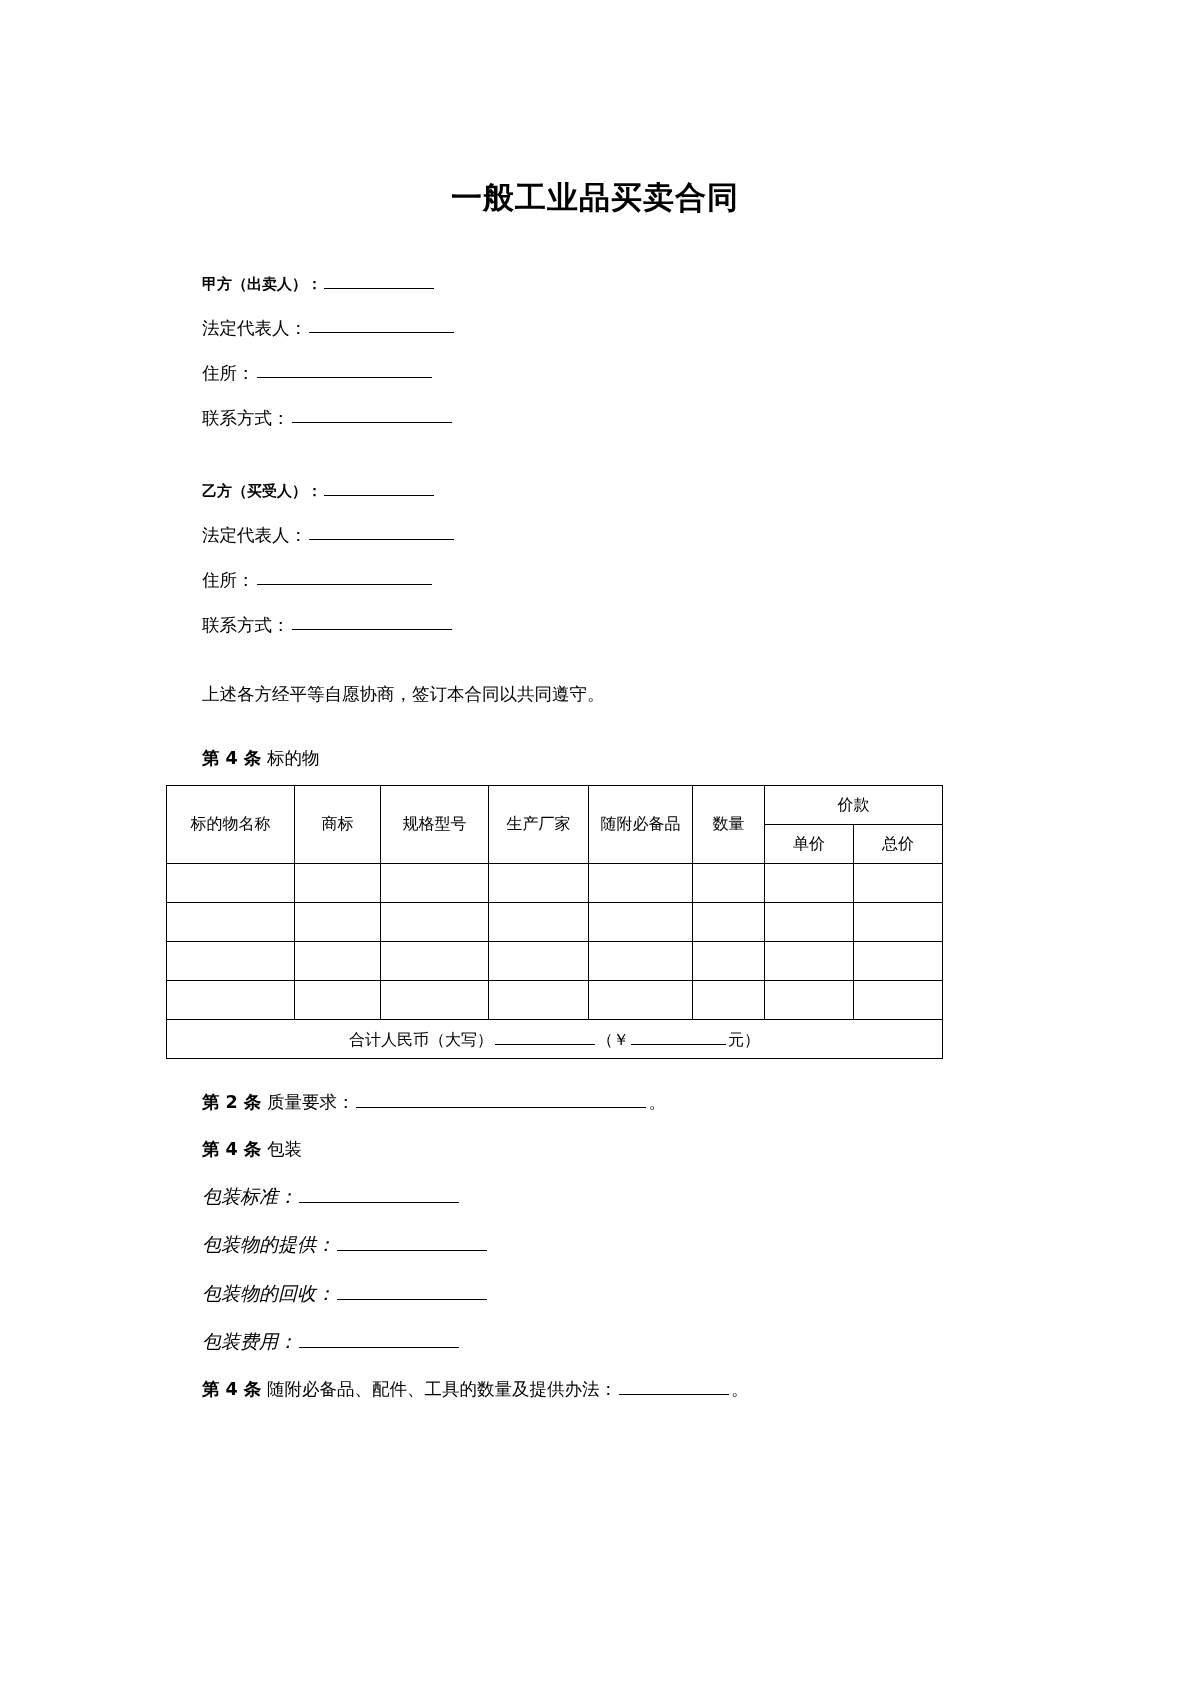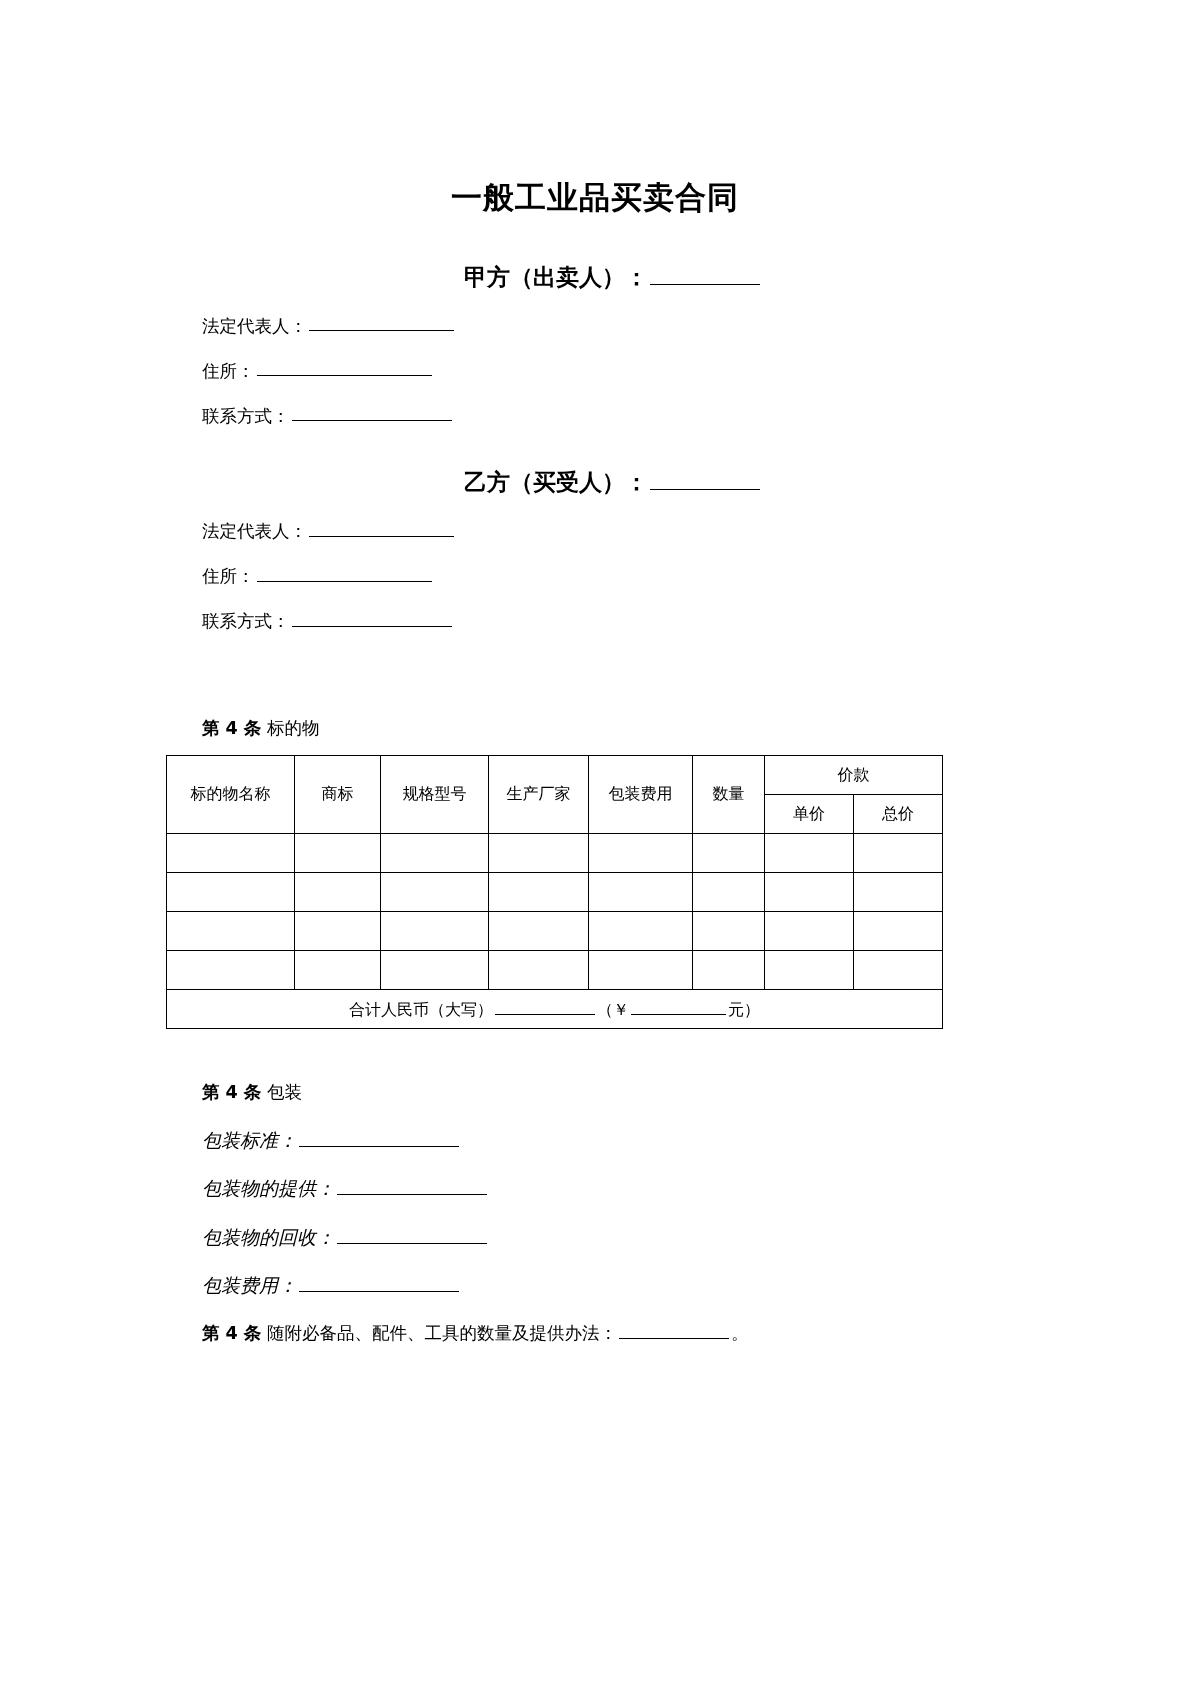--- a/index.html
+++ b/index.html
@@ -29,27 +29,26 @@
     letter-spacing: 1px;
     margin: 0;
     padding-top: 178px;
     line-height: 1.25;
   }
   .body-block {
     margin-left: 166px;
     margin-right: 166px;
   }
   .party-head {
-    font-size: 23px;
+    font-size: 15px;
     font-weight: bold;
-    margin-top: 0;
+    margin-top: 12px;
     padding-left: 36px;
     line-height: 1.4;
     white-space: nowrap;
-    text-align: center;
   }
   .party-sub {
     font-size: 17.5px;
     font-weight: normal;
     padding-left: 36px;
     line-height: 1.4;
     white-space: nowrap;
   }
   .blank {
     display: inline-block;
@@ -173,20 +172,21 @@
     <div class="party-sub">
       <span>住所：</span><span class="blank b-175"></span>
     </div>
     <div class="spacer-20"></div>
     <div class="party-sub">
       <span>联系方式：</span><span class="blank b-160"></span>
     </div>
 
     <div class="spacer-44"></div>
 
+    <div class="intro-para">上述各方经平等自愿协商，签订本合同以共同遵守。</div>
 
     <div class="spacer-38"></div>
 
     <div class="clause-head">
       <span class="num">第 4 条</span>
       <span class="cnt">标的物</span>
     </div>
 
     <div class="pad-top-table">
       <table class="goods">
@@ -199,21 +199,21 @@
             <col class="col-f">
             <col class="col-g">
             <col class="col-h">
         </colgroup>
         <thead>
           <tr>
             <th rowspan="2" class="tall">标的物名称</th>
             <th rowspan="2" class="tall">商标</th>
             <th rowspan="2" class="tall">规格型号</th>
             <th rowspan="2" class="tall">生产厂家</th>
-            <th rowspan="2" class="tall">包装费用</th>
+            <th rowspan="2" class="tall">随附必备品</th>
             <th rowspan="2" class="tall">数量</th>
             <th colspan="2">价款</th>
           </tr>
           <tr>
             <th>单价</th>
             <th>总价</th>
           </tr>
         </thead>
         <tbody>
           <tr>
@@ -260,20 +260,24 @@
             <td colspan="8" class="total-cell">
               <span>合计人民币（大写）</span><span class="blank b-100"></span><span>（￥</span><span class="blank b-95"></span><span>元）</span>
             </td>
           </tr>
         </tbody>
       </table>
     </div>
 
     <div class="pad-after-table"></div>
 
+    <div class="clause-head">
+      <span class="num">第 2 条</span>
+      <span class="cnt">质量要求：</span><span class="blank b-290"></span><span class="cnt">。</span>
+    </div>
 
     <div class="spacer-20"></div>
 
     <div class="clause-head">
       <span class="num">第 4 条</span>
       <span class="cnt">包装</span>
     </div>
 
     <div class="spacer-20"></div>
     <div class="clause-sub">

